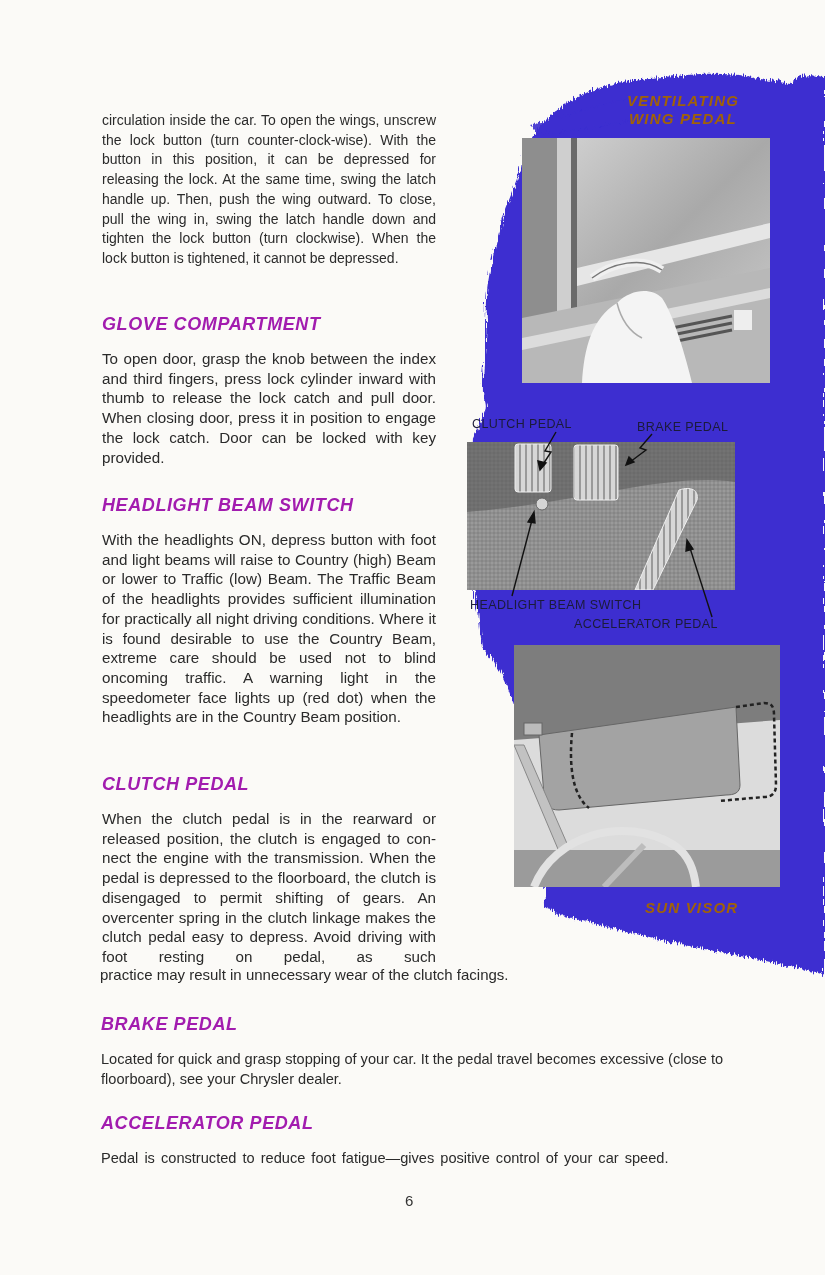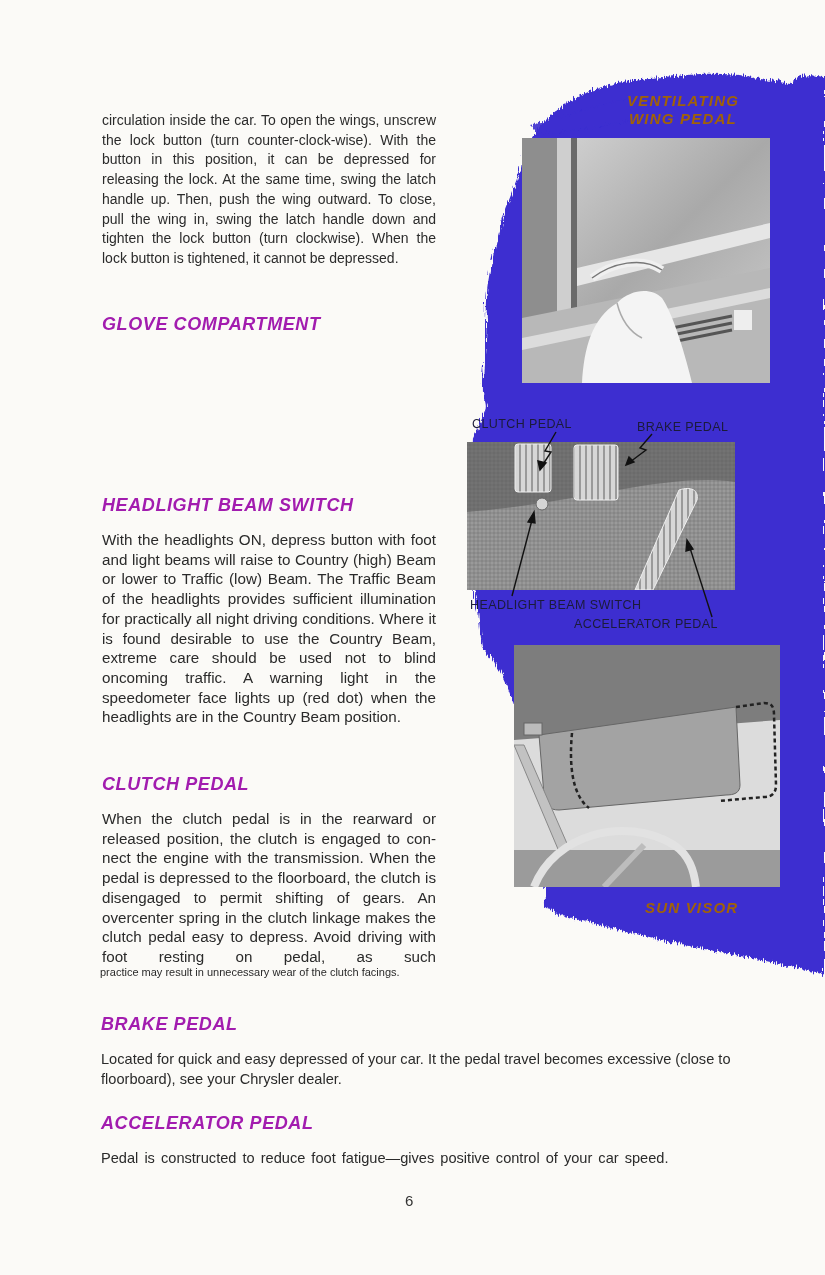--- a/index.html
+++ b/index.html
@@ -30,21 +30,21 @@
   .sec-clutch { position: absolute; left: 102px; top: 774px; width: 334px; }
   .sec-brake { position: absolute; left: 101px; top: 1014px; width: 640px; }
   .sec-accel { position: absolute; left: 101px; top: 1113px; width: 640px; }
   .sec-glove .para, .sec-headlight .para, .sec-clutch .para {
     font-size: 15.2px; line-height: 19.7px;
   }
   .sec-glove .heading, .sec-headlight .heading, .sec-clutch .heading,
   .sec-brake .heading, .sec-accel .heading { margin-bottom: 14px; }
   .clutch-last {
     position: absolute; left: -2px; top: 192px; width: 440px; white-space: nowrap;
-    font-size: 11px;
+    font-size: 15px;
   }
   .sec-brake .para, .sec-accel .para { font-size: 14.6px; line-height: 20px; text-align: left; }
   .sec-accel .para { word-spacing: 2px; }
 
   .page-number {
     position: absolute; left: 405px; top: 1192px; font-size: 15px; color: #333;
   }
 
   
   .photo { position: absolute; overflow: hidden; }
@@ -105,36 +105,37 @@
       C 528 140, 538 128, 548 118 Z"></path>
     <path filter="url(#rough)" fill="#3c2fd0" opacity="0.9" d="M 530 125 L 640 95 L 640 120 L 540 135 Z"></path>
   </svg>
 
   <div class="col">
     <p class="para">circulation inside the car. To open the wings, unscrew the lock button (turn counter-clock-wise). With the button in this position, it can be depressed for releasing the lock. At the same time, swing the latch handle up. Then, push the wing outward. To close, pull the wing in, swing the latch handle down and tighten the lock button (turn clockwise). When the lock button is tightened, it cannot be depressed.</p>
   </div>
 
   <section class="sec-glove">
     <h2 class="heading">GLOVE COMPARTMENT</h2>
+    <p class="para">To open door, grasp the knob between the index and third fingers, press lock cylinder inward with thumb to release the lock catch and pull door. When closing door, press it in position to engage the lock catch. Door can be locked with key provided.</p>
   </section>
 
   <section class="sec-headlight">
     <h2 class="heading">HEADLIGHT BEAM SWITCH</h2>
     <p class="para">With the headlights ON, depress button with foot and light beams will raise to Country (high) Beam or lower to Traffic (low) Beam. The Traffic Beam of the headlights provides sufficient illumination for practically all night driving conditions. Where it is found desirable to use the Country Beam, extreme care should be used not to blind oncoming traffic. A warning light in the speedometer face lights up (red dot) when the headlights are in the Country Beam position.</p>
   </section>
 
   <section class="sec-clutch">
     <h2 class="heading">CLUTCH PEDAL</h2>
     <p class="para" style="text-align-last: justify;">When the clutch pedal is in the rearward or released position, the clutch is engaged to con-nect the engine with the transmission. When the pedal is depressed to the floorboard, the clutch is disengaged to permit shifting of gears. An overcenter spring in the clutch linkage makes the clutch pedal easy to depress. Avoid driving with foot resting on pedal, as such</p>
     <div class="clutch-last">practice may result in unnecessary wear of the clutch facings.</div>
   </section>
 
   <section class="sec-brake">
     <h2 class="heading">BRAKE PEDAL</h2>
-    <p class="para">Located for quick and easy depressed of your car. It the pedal travel becomes excessive (close to floorboard), see your Chrysler dealer.</p>
+    <p class="para">Located for quick and grasp stopping of your car. It the pedal travel becomes excessive (close to floorboard), see your Chrysler dealer.</p>
   </section>
 
   <section class="sec-accel">
     <h2 class="heading">ACCELERATOR PEDAL</h2>
     <p class="para">Pedal is constructed to reduce foot fatigue—gives positive control of your car speed.</p>
   </section>
 
   <div class="page-number">6</div>
 
   <div class="caption-white cap-wing">

